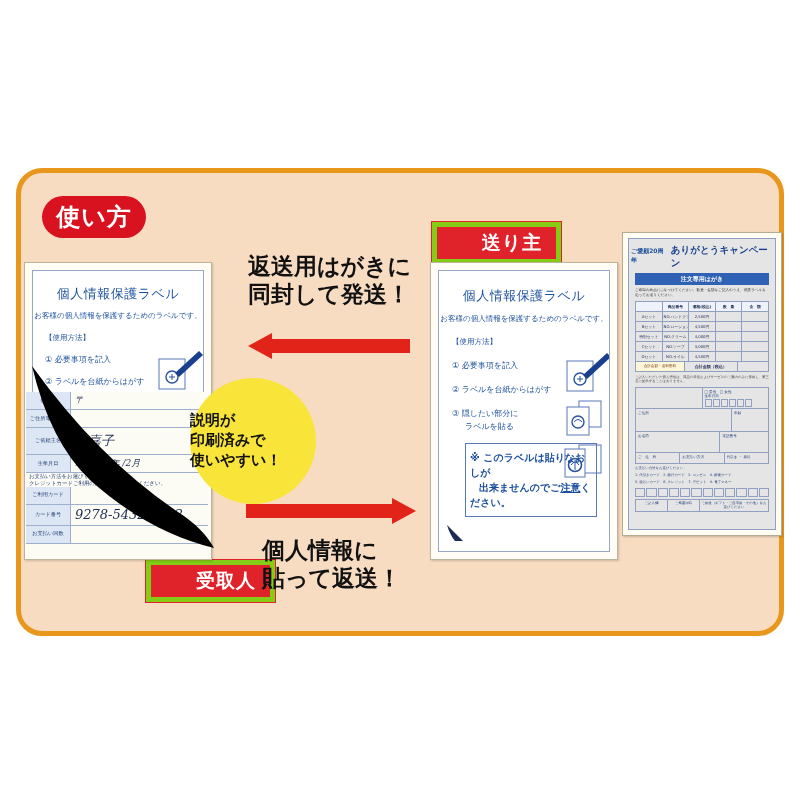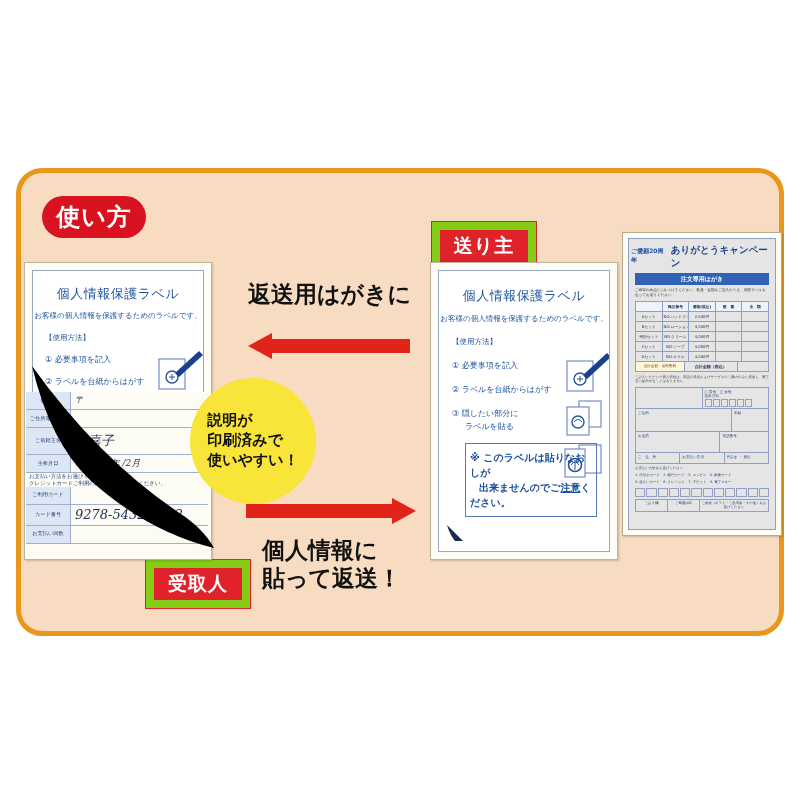--- a/index.html
+++ b/index.html
@@ -14,23 +14,23 @@
          border-radius:26px;}
 
   
   .pill{position:absolute;left:42px;top:196px;width:104px;height:42px;
         background:#d9121f;border-radius:21px;display:flex;align-items:center;
         justify-content:center;}
   .pill span{color:#fff;font-size:24px;font-weight:bold;letter-spacing:1px;
              text-shadow:0 0 1px #d9121f;}
 
   
-  .rbadge{position:absolute;background:#e0222b;border:8px solid #84cc16;
+  .rbadge{position:absolute;background:#e0222b;border:5px solid #84cc16;
           display:flex;align-items:center;justify-content:center;
-          box-shadow:0 0 0 1px #e0222b;}
+          box-shadow:0 0 0 1px #e0222b;padding-left:31px;}
   .rbadge span{color:#fff;font-size:19px;font-weight:bold;letter-spacing:1px;}
   #badge-sender{left:432px;top:222px;width:88px;height:32px;}
   #badge-recipient{left:146px;top:560px;width:88px;height:32px;}
 
   
   .card{position:absolute;background:#fffdf6;border:1px solid #bdb49c;
         box-shadow:1px 1px 2px rgba(0,0,0,.18);}
   .card-inner{position:absolute;inset:7px;border:1px solid #9aa7c4;
               background:#ffffff;overflow:hidden;}
 
@@ -59,40 +59,40 @@
             border:1px solid #5b76bb;padding:6px 4px;box-sizing:border-box;
             color:#1a4f9c;font-size:10px;line-height:1.5;font-weight:bold;}
   .note-box .u{text-decoration:underline;}
 
   
   .mini{position:absolute;}
 
   
   .ycircle{position:absolute;left:190px;top:378px;width:126px;height:126px;
            border-radius:50%;background:#f9e43a;display:flex;
-           align-items:center;justify-content:center;}
+           align-items:center;justify-content:flex-start;}
   .ycircle .txt{color:#111;font-size:15px;font-weight:bold;line-height:1.32;
                 text-align:left;}
 
   
   .arrow{position:absolute;height:26px;}
   .arrow .bar{position:absolute;top:6px;height:14px;background:#e2231a;}
   .arrow .head{position:absolute;top:0;width:0;height:0;
                border-top:13px solid transparent;border-bottom:13px solid transparent;}
   #arrow-left{left:248px;top:333px;width:162px;}
   #arrow-left .bar{left:22px;right:0;}
   #arrow-left .head{left:0;border-right:24px solid #e2231a;}
   #arrow-right{left:246px;top:498px;width:170px;}
   #arrow-right .bar{left:0;right:22px;}
   #arrow-right .head{right:0;border-left:24px solid #e2231a;}
 
   
   .caption{position:absolute;color:#111;font-size:23px;font-weight:bold;
            line-height:1.22;letter-spacing:0px;}
-  #cap-top{left:248px;top:252px;width:180px;margin-top:28px;}
+  #cap-top{left:248px;top:252px;width:180px;}
   #cap-bottom{left:262px;top:536px;width:180px;}
 
   
   #form-left{position:absolute;left:26px;top:392px;width:182px;height:166px;
              background:#fdfcf4;overflow:hidden;}
   .frow{position:relative;height:17px;border-bottom:1px solid #9fb0cf;
         display:flex;align-items:center;}
   .fkey{width:44px;height:100%;background:#dde6f4;border-right:1px solid #9fb0cf;
         font-size:5.2px;color:#24407a;display:flex;align-items:center;
         justify-content:center;text-align:center;line-height:1.1;}
@@ -378,20 +378,21 @@
       <div class="pc-btm">
         <div>ご記入欄</div>
         <div>ご希望日時</div>
         <div>ご用途（ギフト・ご自宅用・その他）をお選びください</div>
       </div>
     </div>
   </div>
 
   <div class="caption" id="cap-top">
     <div>返送用はがきに</div>
+    <div>同封して発送！</div>
   </div>
 
   <div class="arrow" id="arrow-left">
     <div class="head"></div>
     <div class="bar"></div>
   </div>
 
   <div class="arrow" id="arrow-right">
     <div class="bar"></div>
     <div class="head"></div>

